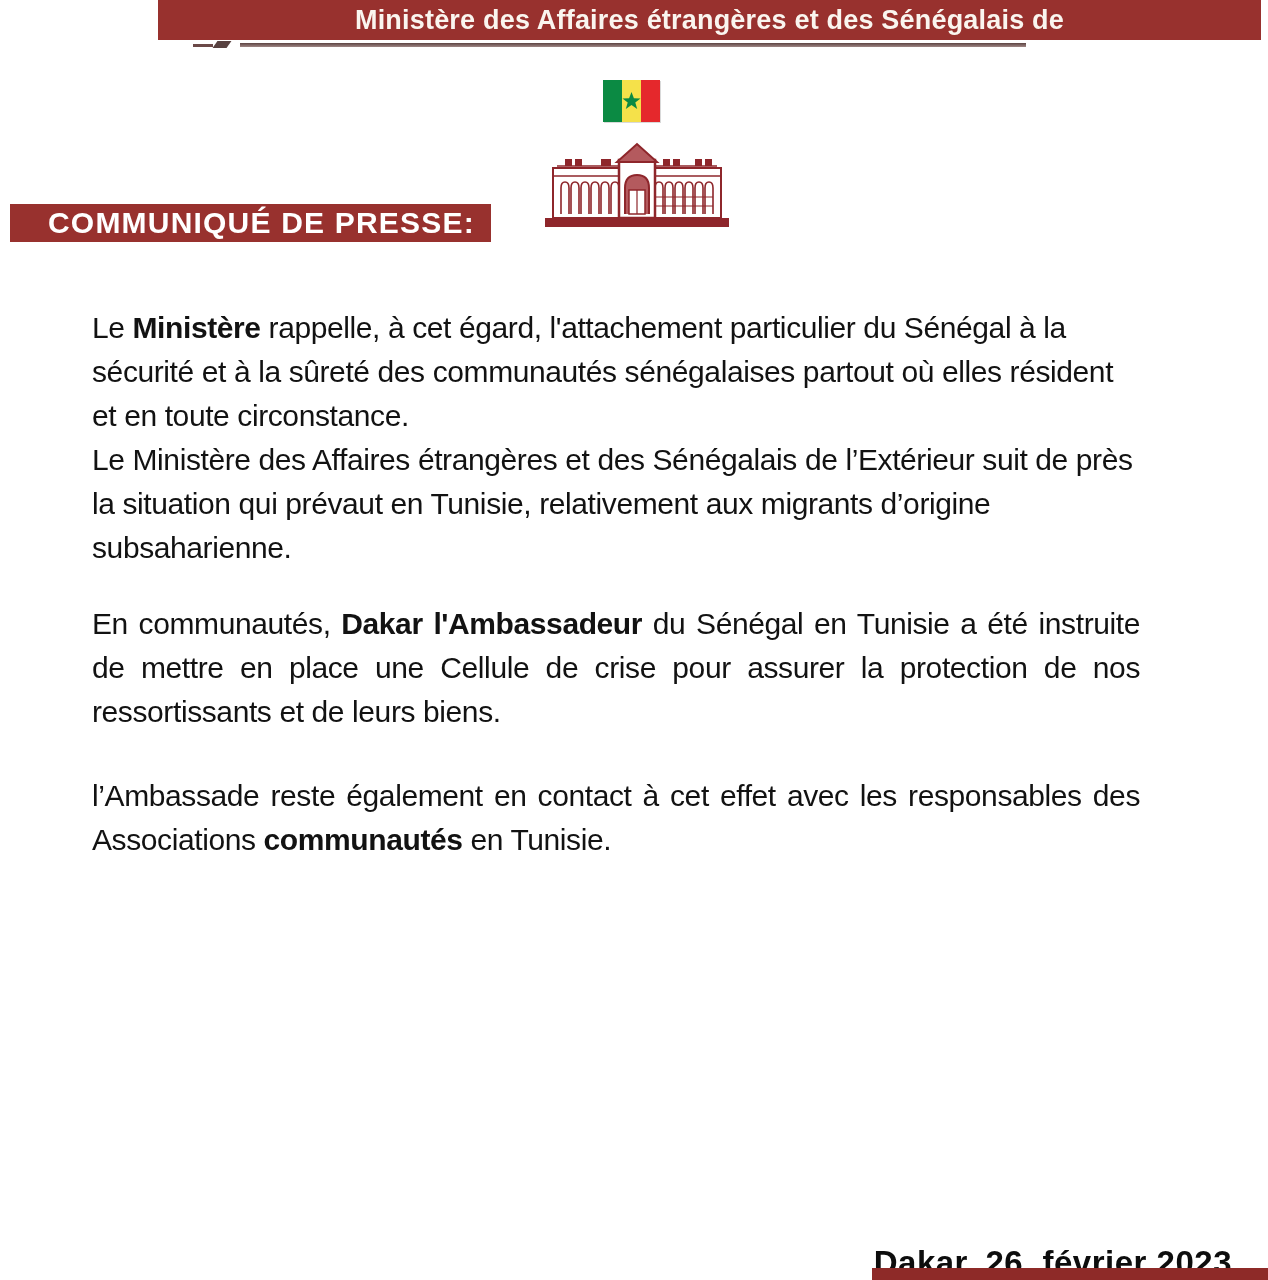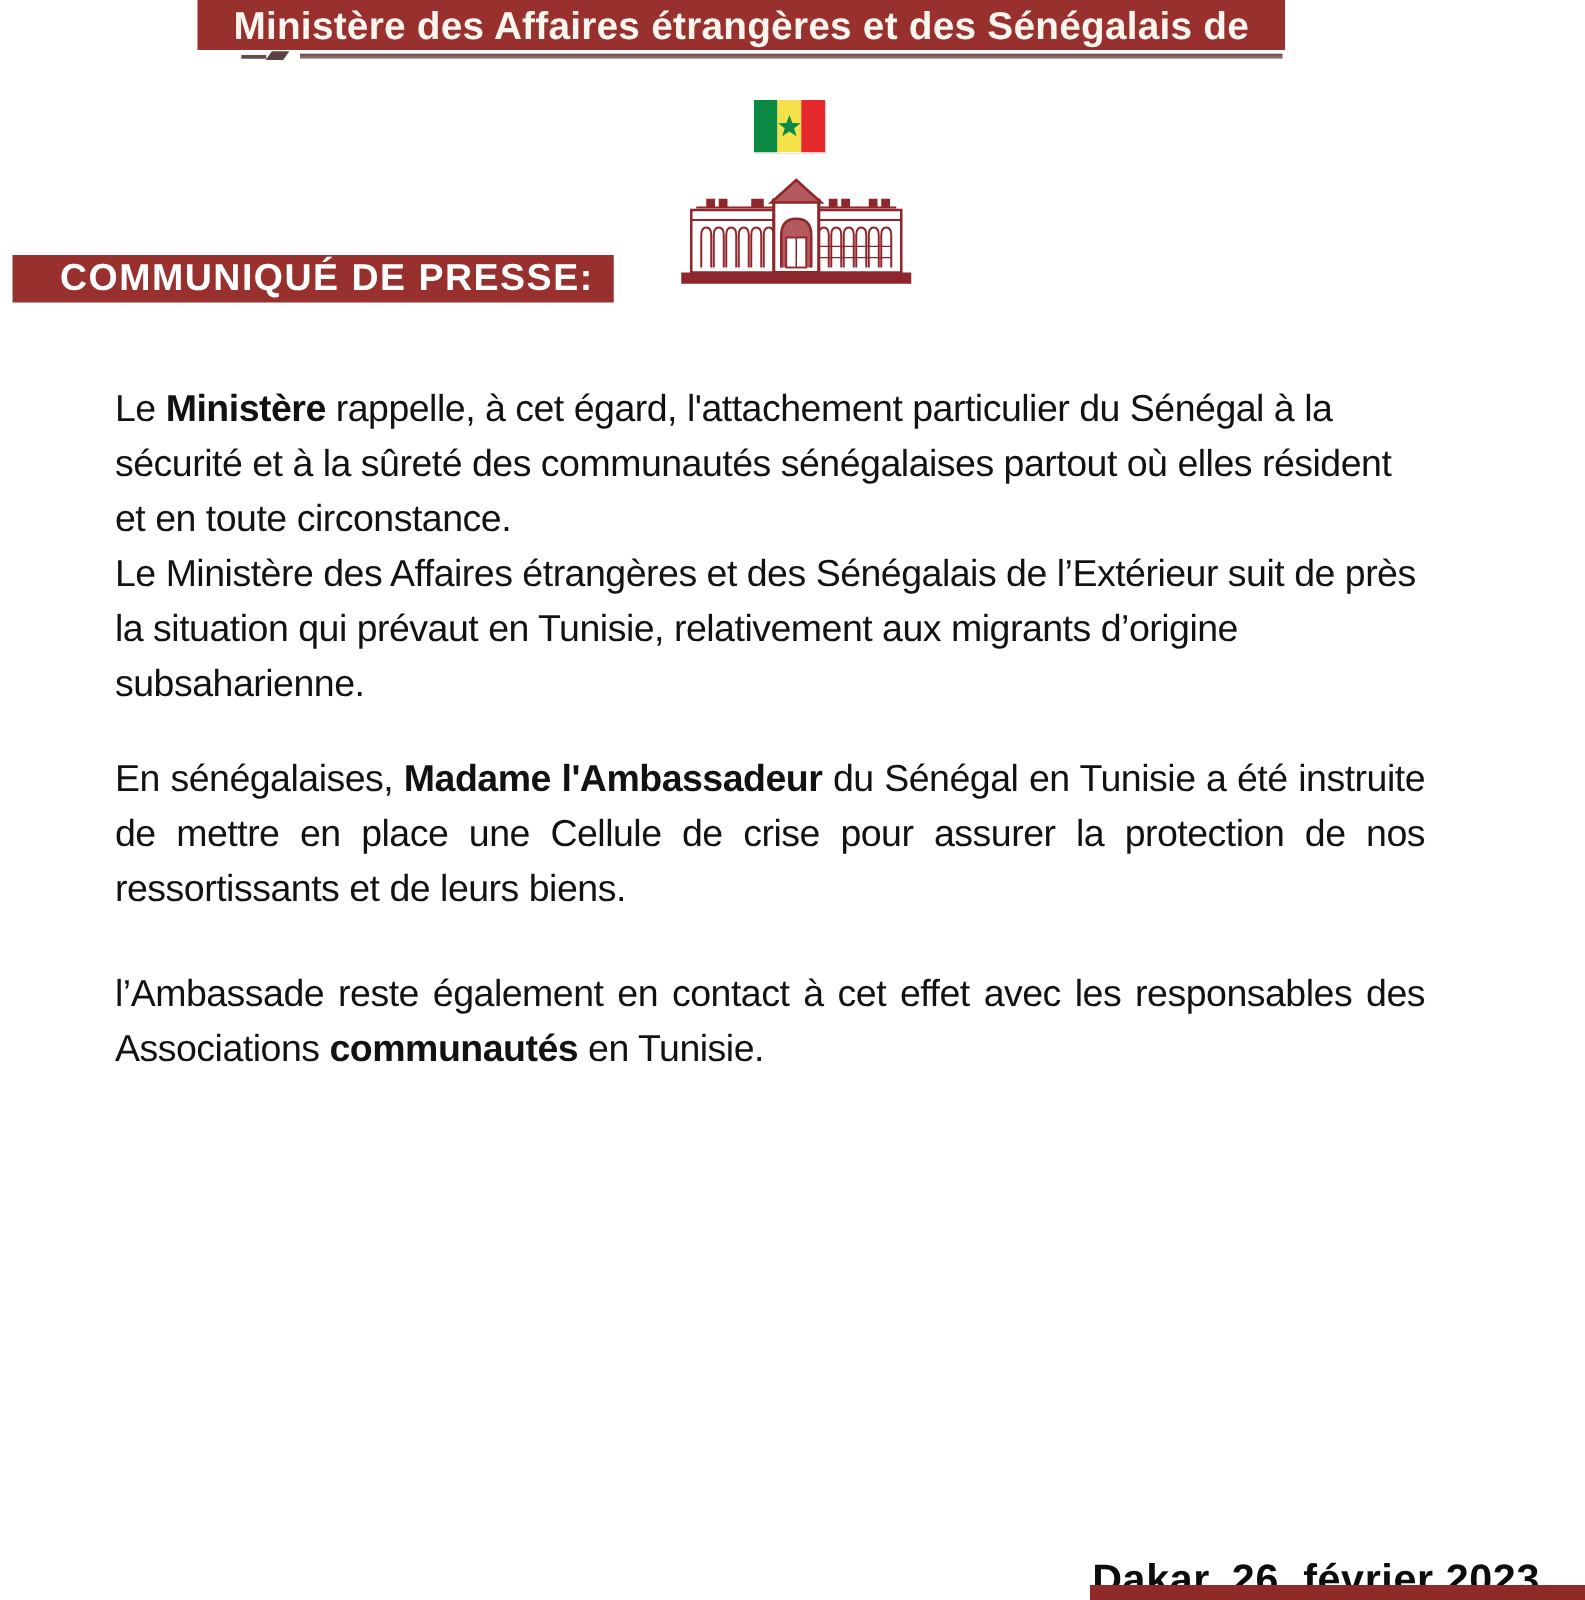--- a/index.html
+++ b/index.html
@@ -2,22 +2,22 @@
 <html><head>
 <meta charset="utf-8">
 <style>
   html,body{margin:0;padding:0;background:#ffffff;}
   #page{
     position:relative;width:1268px;height:1280px;background:#ffffff;
     font-family:"Liberation Sans", sans-serif;overflow:hidden;
   }
   
   .banner{
-    position:absolute;left:158px;top:0;width:870px;height:40px;
-    background:#98312e;color:#faf5ef;font-weight:bold;font-size:31px;
+    position:absolute;left:158px;top:0;width:1103px;height:40px;
+    background:#98312e;color:#faf5ef;font-weight:bold;font-size:27px;
     text-align:center;line-height:41px;letter-spacing:.2px;
   }
   .banner-dash{position:absolute;left:193px;top:44px;width:20px;height:3px;background:#6b4948;}
   .banner-slash{position:absolute;left:215px;top:41px;width:14px;height:7px;background:#584140;transform:skewX(-35deg);}
   .banner-line{position:absolute;left:240px;top:43px;width:786px;height:4px;background:linear-gradient(#5c4342,#a08785);}
   
   .flag{position:absolute;left:603px;top:80px;width:57px;height:42px;box-shadow:1px 1px 0 #d9d9d9;}
   .building{position:absolute;left:543px;top:142px;width:188px;height:86px;}
   
   .communique{
@@ -108,21 +108,21 @@
     <rect x="2" y="76" width="184" height="9" fill="#8e262b"></rect>
   </svg>
 
   <div class="communique">
     <span>COMMUNIQUÉ DE PRESSE:</span>
   </div>
 
   <div class="content">
     <p><span>Le </span><span class="b">Ministère</span><span> rappelle, à cet égard, l'attachement particulier du Sénégal à la sécurité et à la sûreté des communautés sénégalaises partout où elles résident et en toute circonstance.</span></p>
     <p><span>Le Ministère des Affaires étrangères et des Sénégalais de l’Extérieur suit de près la situation qui prévaut en Tunisie, relativement aux migrants d’origine subsaharienne.</span></p>
-    <p class="gap-top justify"><span>En sénégalaises, </span><span class="b">Madame l'Ambassadeur</span><span> du Sénégal en Tunisie a été instruite de mettre en place une Cellule de crise pour assurer la protection de nos ressortissants et de leurs biens.</span></p>
+    <p class="gap-top justify"><span>En communautés, </span><span class="b">Dakar l'Ambassadeur</span><span> du Sénégal en Tunisie a été instruite de mettre en place une Cellule de crise pour assurer la protection de nos ressortissants et de leurs biens.</span></p>
 
 
     <p class="after-hotlines justify"><span>l’Ambassade reste également en contact à cet effet avec les responsables des Associations </span><span class="b">communautés</span><span> en Tunisie.</span></p>
   </div>
 
   <div class="dateline">Dakar, 26  février 2023</div>
   <div class="footer-bar"></div>
 
 </div>
 

